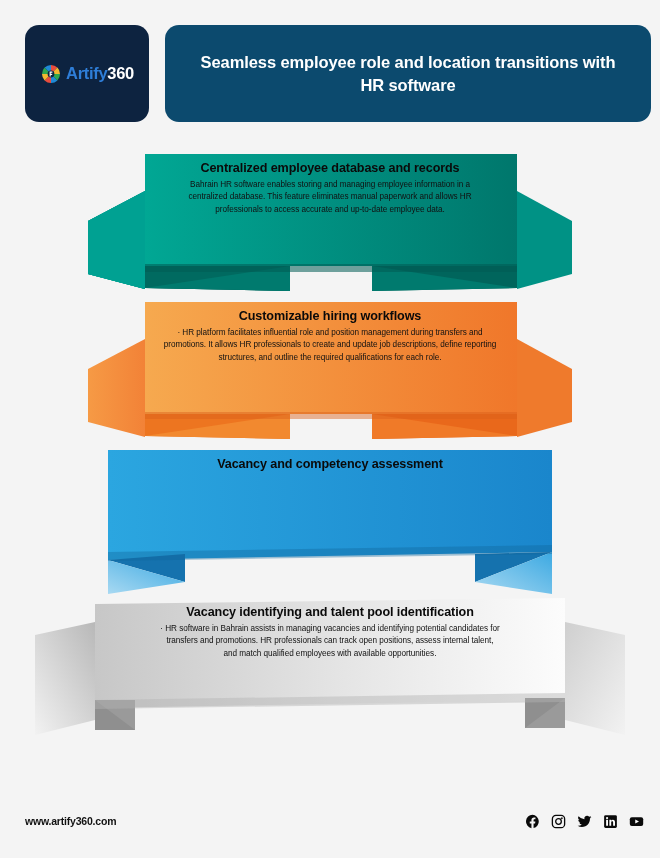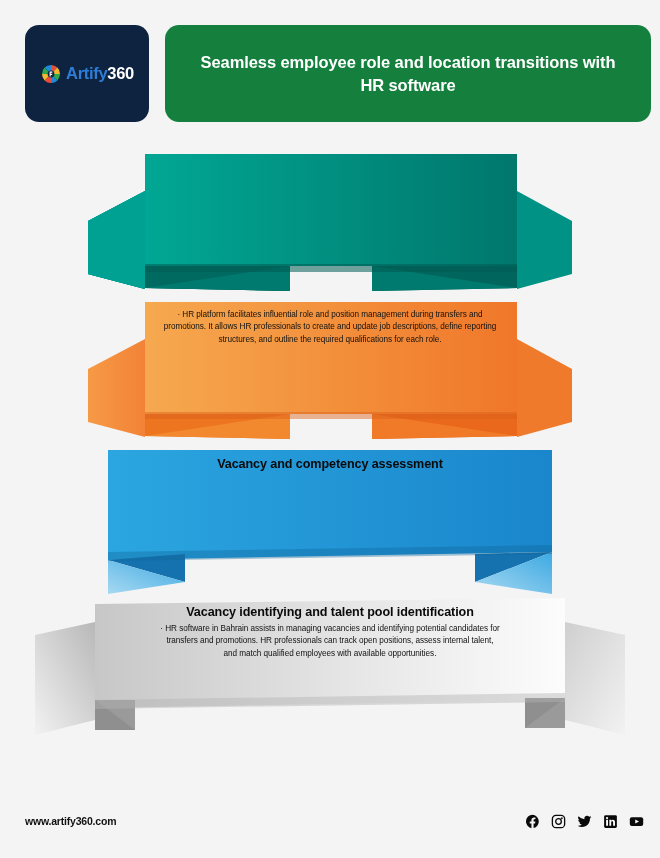--- a/index.html
+++ b/index.html
@@ -54,21 +54,21 @@
     font-weight: bold;
     letter-spacing: -0.3px;
     white-space: nowrap;
   }
   .logo-artify { color: #2e7ed8; }
   .logo-360 { color: #ffffff; }
 
   .title-card {
     flex: 1 1 auto;
     height: 97px;
-    background: #15803d;
+    background: #0c4a6e;
     border-radius: 14px;
     display: flex;
     align-items: center;
     justify-content: center;
     padding: 0 26px;
   }
 
   .title-text {
     color: #ffffff;
     font-size: 16.5px;
@@ -230,20 +230,22 @@
       <polygon points="145,120 145,142 290,145 290,120" fill="#006a60"></polygon>
       <polygon points="145,142 290,145 290,120" fill="#007a6e"></polygon>
 
       <polygon points="372,120 517,120 517,142 372,145" fill="#00655c"></polygon>
       <polygon points="372,145 372,120 517,142" fill="#007a6e"></polygon>
 
       <polygon points="145,118 517,118 517,126 145,126" fill="#005b53" opacity="0.55"></polygon>
     </svg>
 
     <div class="banner-text">
+      <div class="banner-heading">Centralized employee database and records</div>
+      <div class="banner-body">Bahrain HR software enables storing and managing employee information in a centralized database. This feature eliminates manual paperwork and allows HR professionals to access accurate and up-to-date employee data.</div>
     </div>
   </div>
 
   <div class="banner banner-2">
     <svg class="banner-svg" viewBox="0 0 660 160" preserveAspectRatio="none">
       <defs>
         <linearGradient id="g2a" x1="0" y1="0" x2="1" y2="0">
           <stop offset="0%" stop-color="#f6a94f"></stop>
             <stop offset="100%" stop-color="#f0772a"></stop>
         </linearGradient>
@@ -262,20 +264,21 @@
       <polygon points="145,120 290,120 290,145 145,142" fill="#ed7520"></polygon>
       <polygon points="145,142 290,145 290,120" fill="#f2892f"></polygon>
 
       <polygon points="372,120 517,120 517,142 372,145" fill="#e9681b"></polygon>
       <polygon points="372,145 372,120 517,142" fill="#f07a28"></polygon>
 
       <polygon points="145,118 517,118 517,125 145,125" fill="#d9601a" opacity="0.45"></polygon>
     </svg>
 
     <div class="banner-text">
+      <div class="banner-heading">Customizable hiring workflows</div>
       <div class="banner-body"><span>·</span>
         <span>HR platform facilitates influential role and position management during transfers and promotions. It allows HR professionals to create and update job descriptions, define reporting structures, and outline the required qualifications for each role.</span></div>
     </div>
   </div>
 
   <div class="banner banner-3">
     <svg class="banner-svg" viewBox="0 0 660 160" preserveAspectRatio="none">
       <defs>
         <linearGradient id="g3a" x1="0" y1="0" x2="1" y2="0">
           <stop offset="0%" stop-color="#2ba6e0"></stop>

